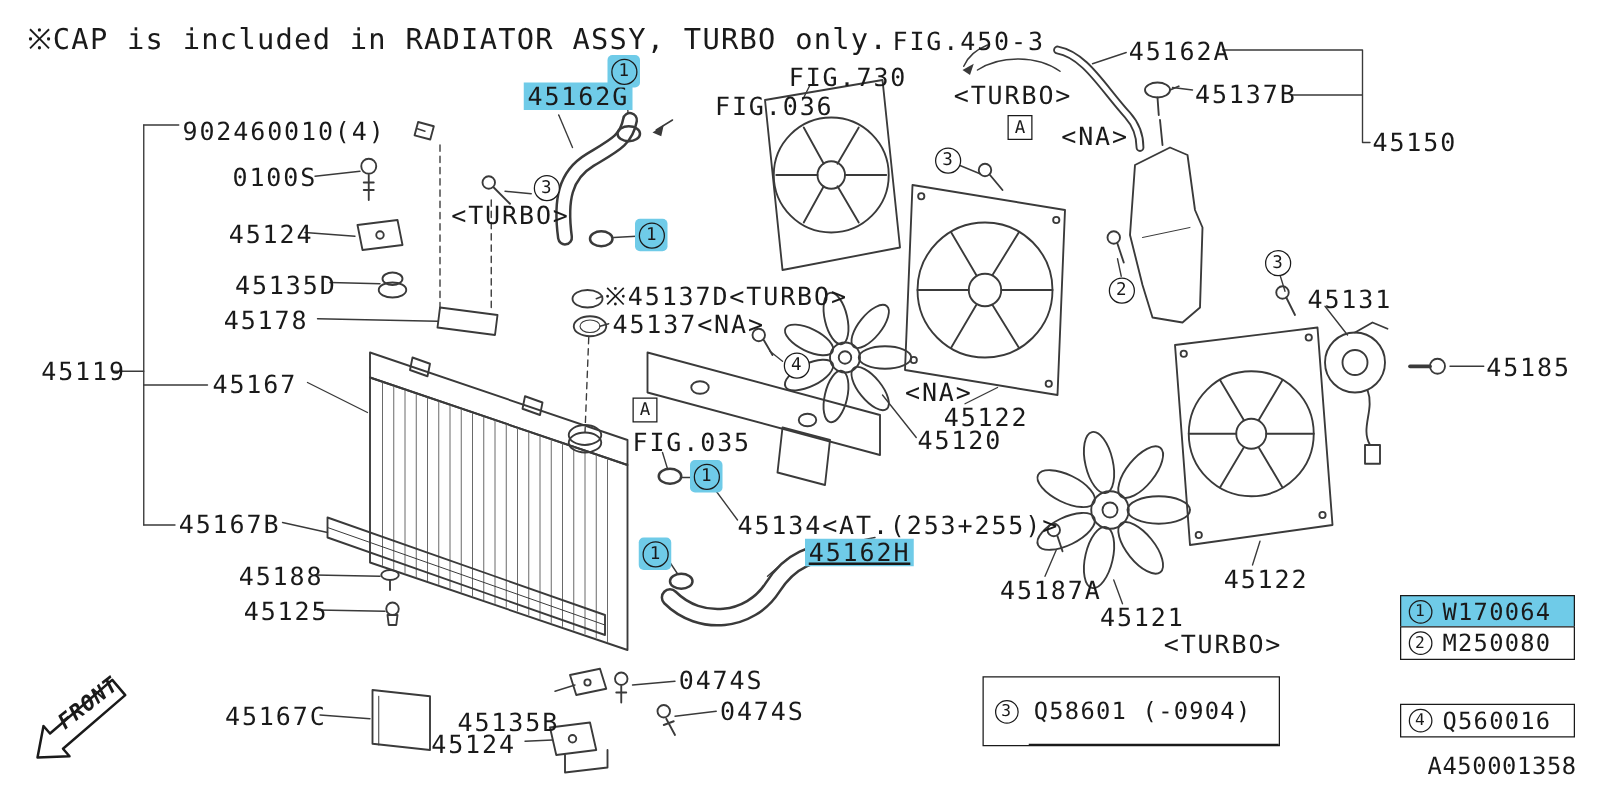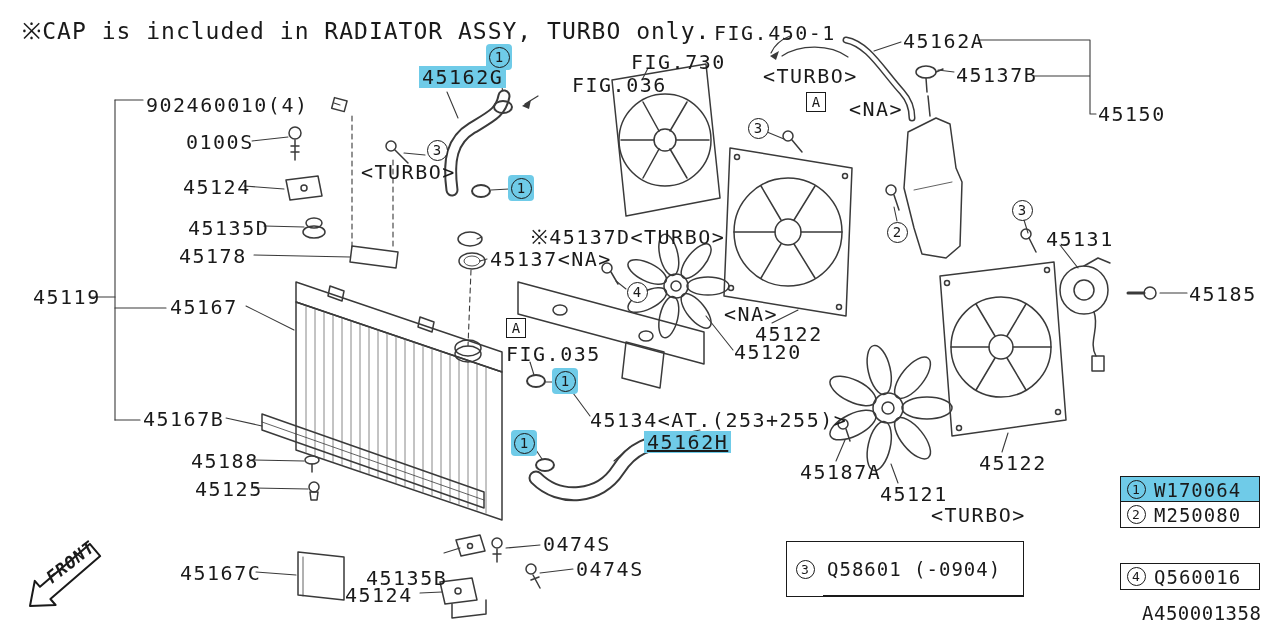--- a/index.html
+++ b/index.html
@@ -303,36 +303,36 @@
     </div>
   </div>
 
   <div class="legend-single" style="left:1120px; top:563px; width:140px;">
     <div class="legend-row">
       <span class="callout-num">4</span>
       <span class="legend-code">Q560016</span>
     </div>
   </div>
 
-<span class="part-label" style="left: 714px; top: 22px;">FIG.450-1</span>
+<span class="part-label" style="left: 714px; top: 22px;">FIG.450-3</span>
     <span class="part-label" style="left: 903px; top: 30px;">45162A</span>
     <span class="part-label" style="left: 956px; top: 64px;">45137B</span>
     <span class="part-label" style="left: 1098px; top: 103px;">45150</span>
     <span class="part-label hl" style="left: 419px; top: 66px;">45162G</span>
     <span class="part-label" style="left: 524px; top: 74px; margin-left: 48px;">FIG.036</span>
     <span class="part-label" style="left: 631px; top: 51px;">FIG.730</span>
     <span class="part-label" style="left: 763px; top: 65px;">&lt;TURBO&gt;</span>
     <span class="part-label" style="left: 849px; top: 98px;">&lt;NA&gt;</span>
     <span class="part-label" style="left: 146px; top: 94px;">902460010(4)</span>
     <span class="part-label" style="left: 186px; top: 131px;">0100S</span>
     <span class="part-label" style="left: 183px; top: 176px;">45124</span>
     <span class="part-label" style="left: 361px; top: 161px;">&lt;TURBO&gt;</span>
     <span class="part-label" style="left: 188px; top: 217px;">45135D</span>
     <span class="part-label" style="left: 179px; top: 245px;">45178</span>
-    <span class="part-label" style="left: 484px; top: 226px; margin-left: 47px;">※45137D&lt;TURBO&gt;</span>
+    <span class="part-label" style="left: 484px; top: 226px;">※45137D&lt;TURBO&gt;</span>
     <span class="part-label" style="left: 490px; top: 248px; text-align: right;">45137&lt;NA&gt;</span>
     <span class="part-label" style="left: 33px; top: 286px;">45119</span>
     <span class="part-label" style="left: 170px; top: 296px;">45167</span>
     <span class="part-label" style="left: 506px; top: 343px;">FIG.035</span>
     <span class="part-label" style="left: 724px; top: 303px;">&lt;NA&gt;</span>
     <span class="part-label" style="left: 755px; top: 323px;">45122</span>
     <span class="part-label" style="left: 734px; top: 341px;">45120</span>
     <span class="part-label" style="left: 143px; top: 408px;">45167B</span>
     <span class="part-label" style="left: 590px; top: 409px;">45134&lt;AT.(253+255)&gt;</span>
     <span class="part-label hl" style="left: 644px; top: 431px; text-decoration: underline;">45162H</span>

